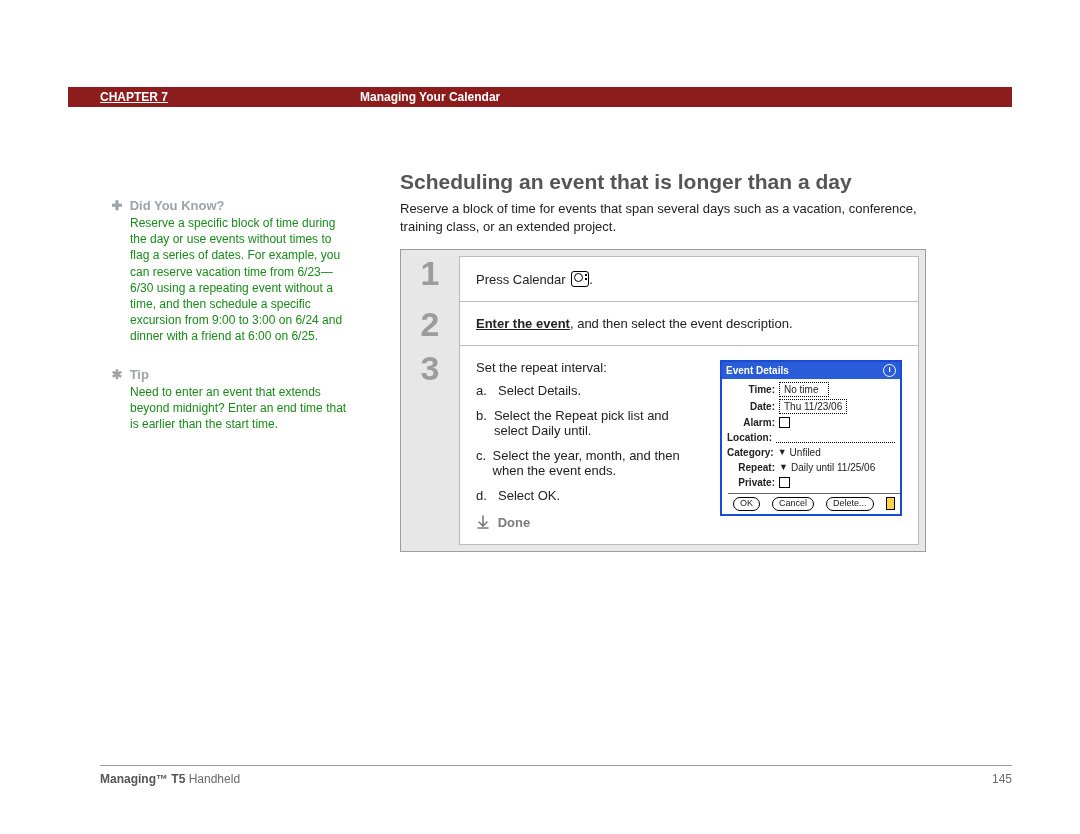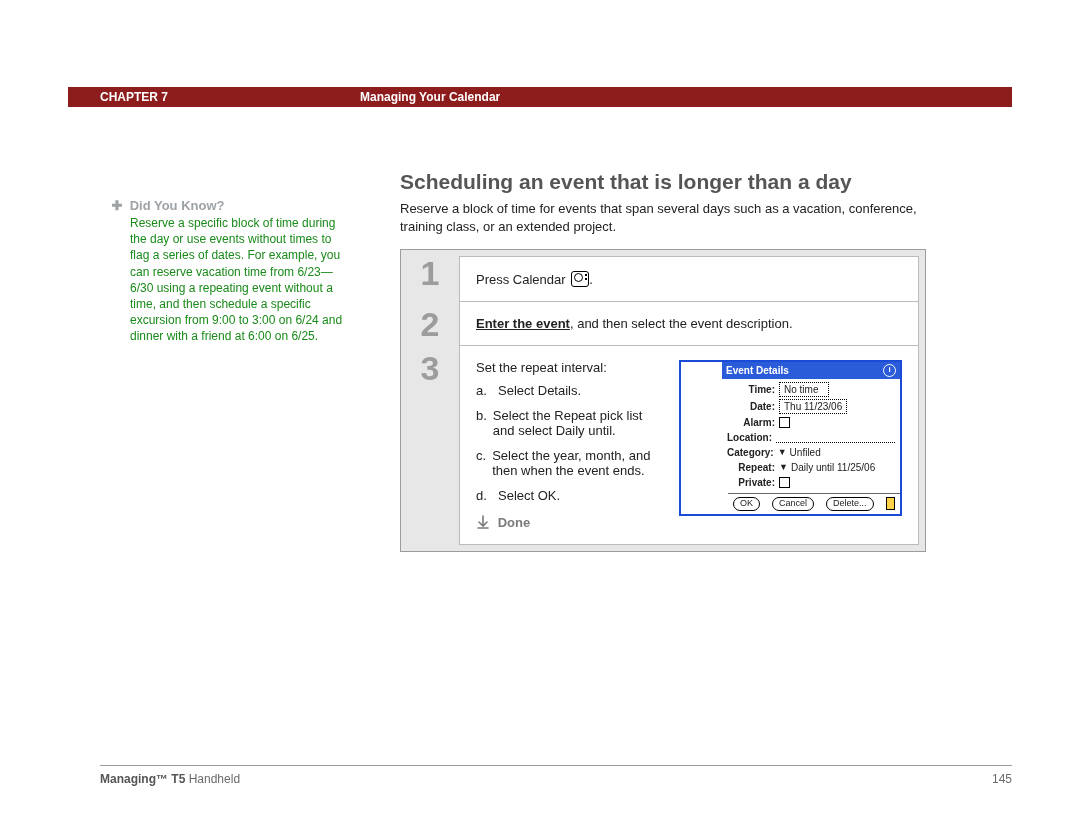--- a/index.html
+++ b/index.html
@@ -18,21 +18,21 @@
     left: 68px;
     right: 68px;
     height: 20px;
     background: #8d1c1c;
     display: flex;
     align-items: center;
     color: #fff;
     font-size: 12px;
     font-weight: bold;
   }
-  .red-bar .chapter { padding-left: 32px; width: 260px; }
+  .red-bar .chapter { padding-left: 32px; width: 260px; text-decoration: underline; }
   .sidebar {
     position: absolute;
     left: 108px;
     top: 198px;
     width: 240px;
   }
   .sidebar .heading {
     color: #9da3a6;
     font-weight: bold;
     font-size: 13px;
@@ -142,21 +142,20 @@
   }
 
   
   .ed-wrap {
     width: 178px;
     border: 2px solid #1a4bd6;
     background: #fff;
     font-family: Tahoma, Arial, sans-serif;
     font-size: 10px;
     line-height: 1.3;
-    padding-left: 41px;
   }
   .ed-title {
     background: #2a5bd8;
     color: #fff;
     font-weight: bold;
     font-size: 10px;
     padding: 2px 4px;
     display: flex;
     justify-content: space-between;
     align-items: center;
@@ -235,20 +234,27 @@
   <span>Managing Your Calendar</span>
 </div>
 
 <div class="sidebar">
   <div class="block">
     <div class="heading">
       <span class="icon">✚</span>
       <span>Did You Know?</span>
     </div>
     <div class="body">Reserve a specific block of time during the day or use events without times to flag a series of dates. For example, you can reserve vacation time from 6/23—6/30 using a repeating event without a time, and then schedule a specific excursion from 9:00 to 3:00 on 6/24 and dinner with a friend at 6:00 on 6/25.</div>
+  </div>
+  <div class="block">
+    <div class="heading">
+      <span class="icon">✱</span>
+      <span>Tip</span>
+    </div>
+    <div class="body">Need to enter an event that extends beyond midnight? Enter an end time that is earlier than the start time.</div>
   </div>
 </div>
 
 <div class="main">
   <h2>Scheduling an event that is longer than a day</h2>
   <div class="intro">Reserve a block of time for events that span several days such as a vacation, conference, training class, or an extended project.</div>
 
   <div class="steps-box">
 
     <div class="step-row step1">

